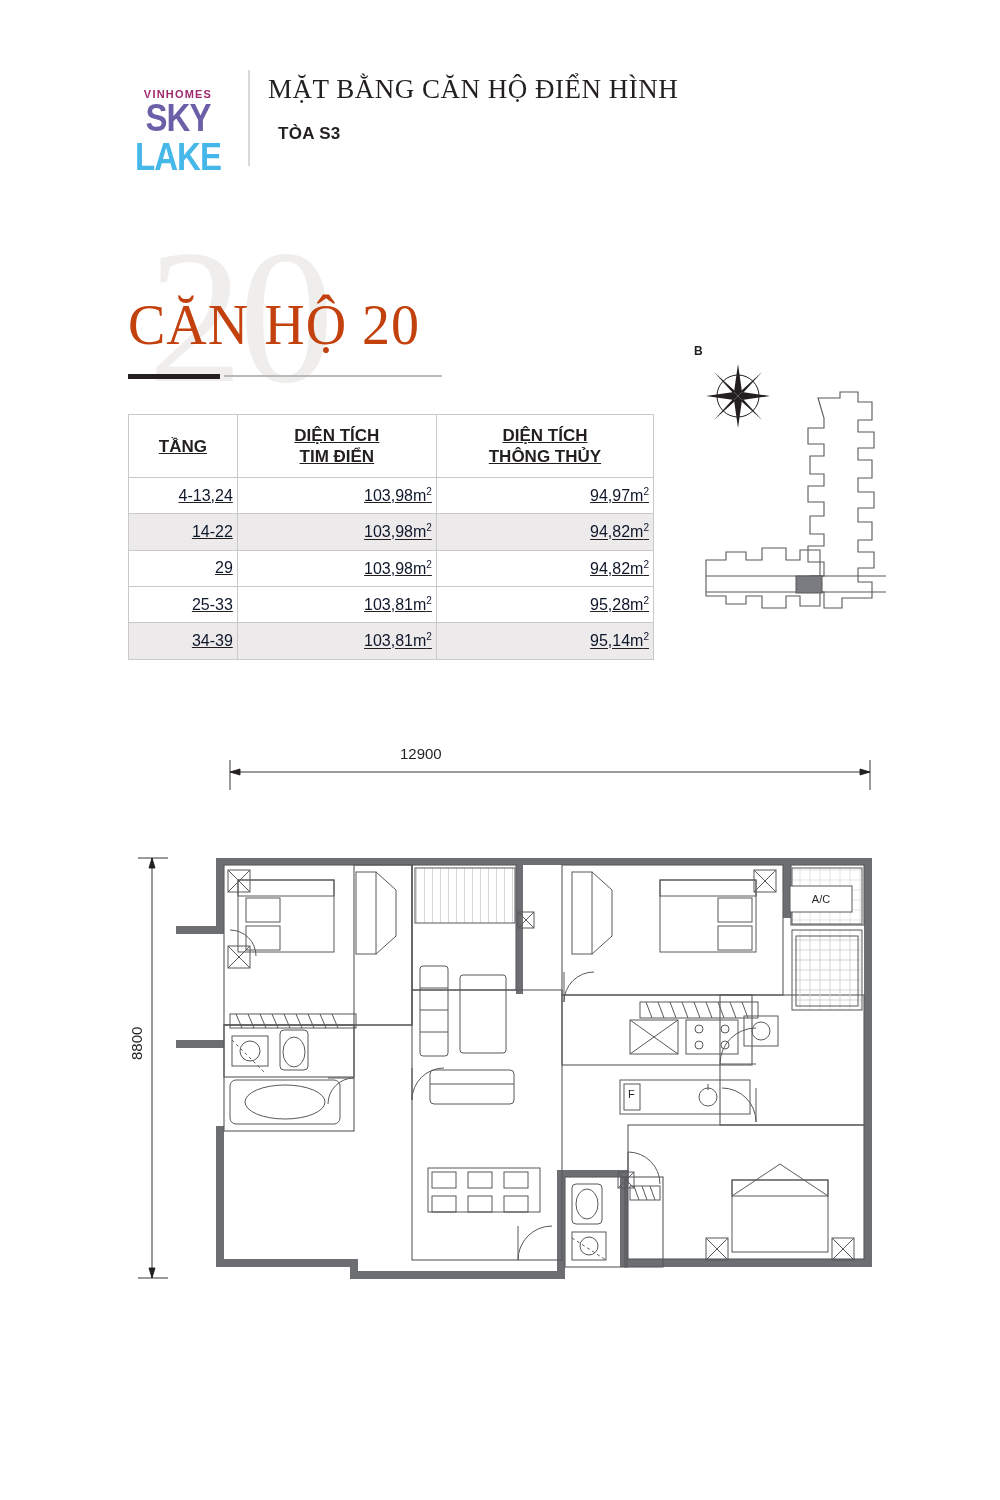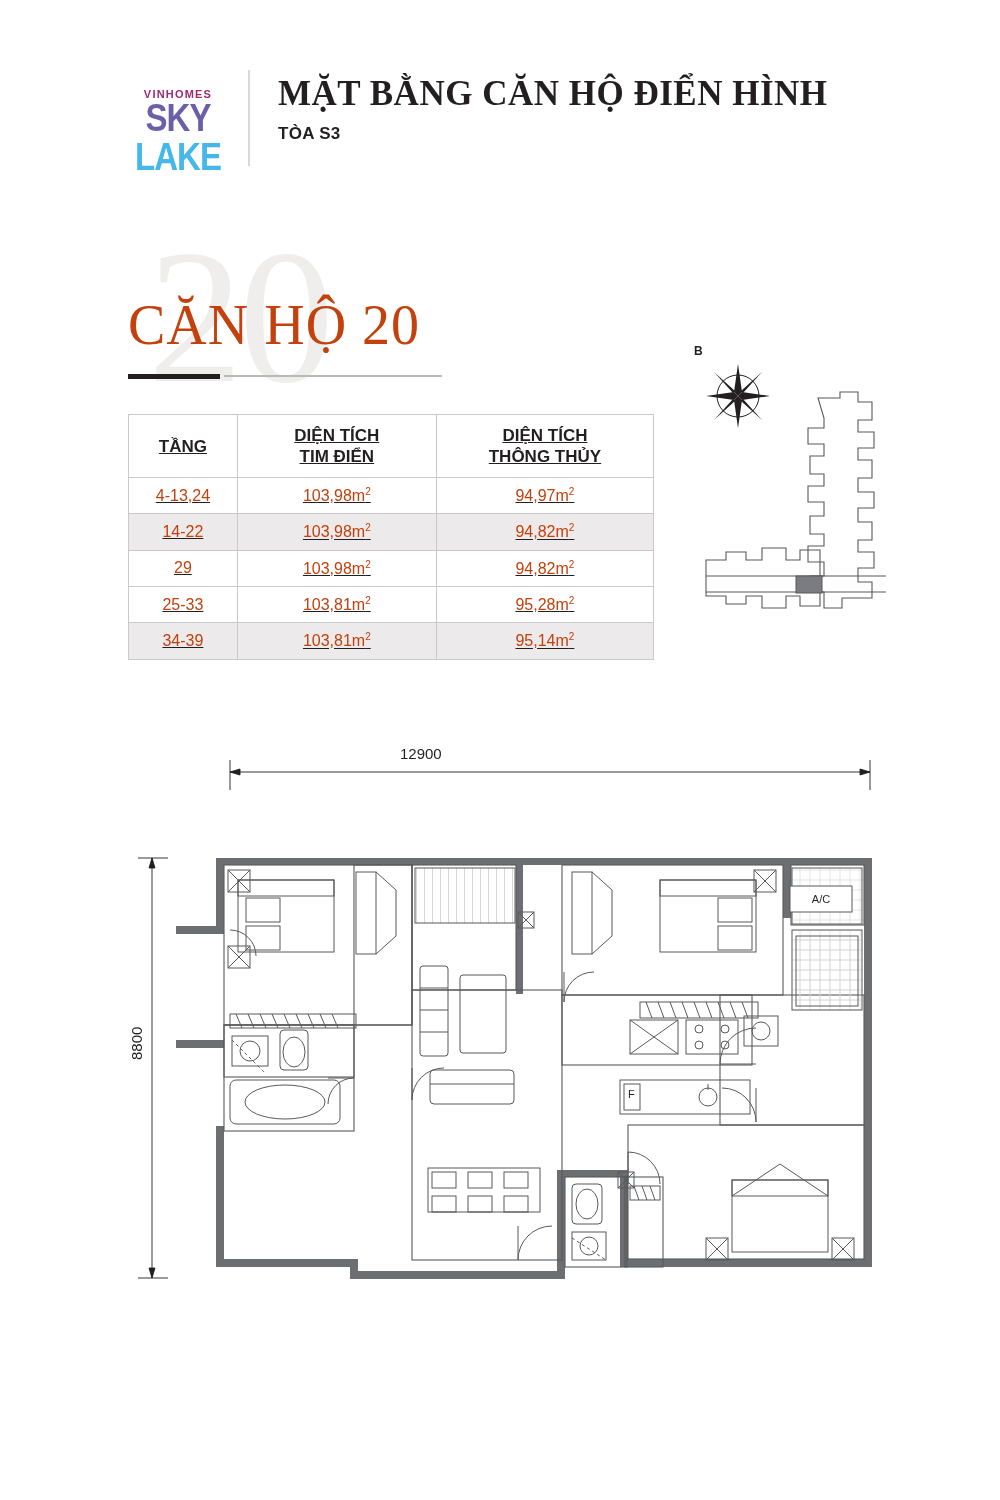--- a/index.html
+++ b/index.html
@@ -34,22 +34,22 @@
     font-family:"Liberation Sans", sans-serif;
     font-size:33px; font-weight:bold; letter-spacing:-1px;
     line-height:29px;
     color:#45b7e8;
     transform:scaleY(1.18);
     transform-origin:left top;
     margin-top:10px;
   }
   .vsep { position:absolute; left:120px; top:8px; width:2px; height:96px; background:#d9d9d9; }
   .title-main {
-    position:absolute; left:150px; top:12px;
-    font-size:35px; font-weight:bold; letter-spacing:0.5px;
+    position:absolute; left:140px; top:12px;
+    font-size:27px; font-weight:normal; letter-spacing:0.5px;
     color:#231f20;
     white-space:nowrap;
   }
   .title-sub {
     position:absolute; left:150px; top:62px;
     font-family:"Liberation Sans", sans-serif;
     font-size:17px; font-weight:bold; letter-spacing:0.3px;
     color:#231f20;
   }
 
@@ -76,21 +76,21 @@
   table.areas th, table.areas td {
     border:1px solid #c9c9c9;
     text-align:center;
     font-family:"Liberation Sans", sans-serif;
   }
   table.areas th {
     font-size:17px; font-weight:bold; line-height:21px;
     padding:10px 4px; color:#231f20;
   }
   table.areas td {
-    font-size:16px; padding:8px 4px; color:#c2410c;
+    font-size:16px; padding:8px 4px; color:#0f172a;text-align:right;
   }
   table.areas tr.alt td { background:#eceaea; }
   .col1 { width:104px; }
   .col2 { width:200px; }
   .col3 { width:220px; }
   sup { font-size:10px; vertical-align:super; }
 
   
   .compass { position:absolute; left:700px; top:358px; width:76px; height:76px; }
   .compass .letter {

